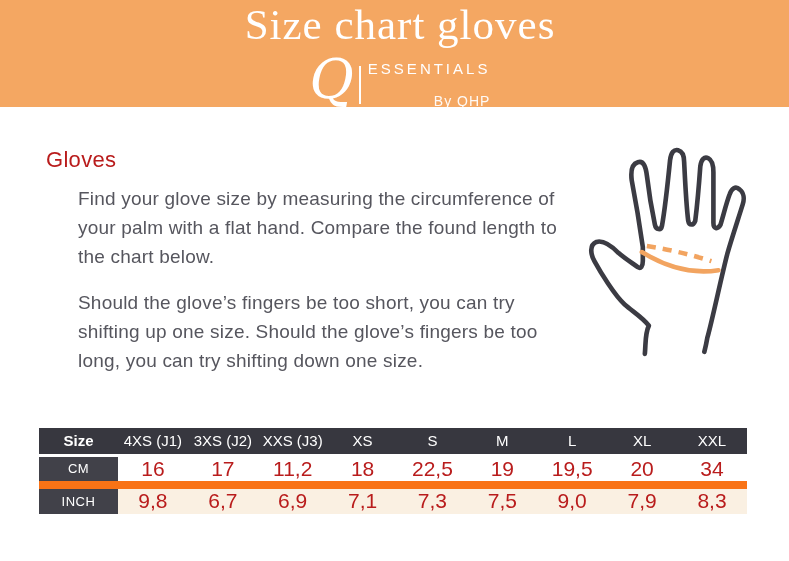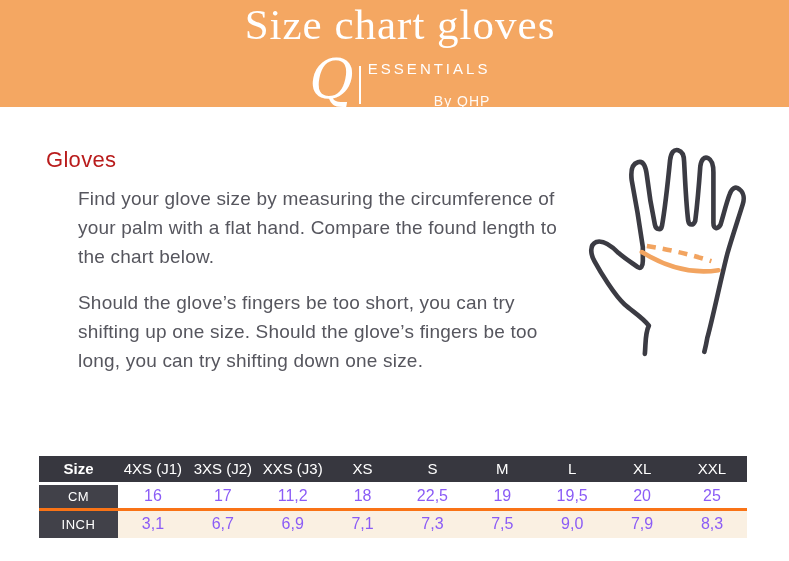--- a/index.html
+++ b/index.html
@@ -77,21 +77,20 @@
   
   .hand-wrap { position: absolute; left: 558px; top: 128px; width: 212px; height: 242px; }
 
   
   .size-table {
     position: absolute; left: 39px; top: 428px;
     width: 708px;
     border-collapse: collapse;
     table-layout: fixed;
     text-align: center;
-    margin-top: 28px;
   }
   .size-table col.c-label { width: 79px; }
   .size-table th, .size-table td {
     padding: 0;
     text-align: center;
     vertical-align: middle;
   }
   .size-table thead th {
     background: #37373F;
     color: #ffffff;
@@ -101,27 +100,27 @@
     border-bottom: 3px solid #ffffff;
   }
   .size-table thead th.lbl { font-weight: 700; }
   .size-table td.lbl {
     background: #414149;
     color: #ffffff;
     font-size: 13px;
     font-weight: 400;
     letter-spacing: 0.5px;
   }
-  .row-cm td { height: 26px; border-bottom: 3px solid #f97316; }
+  .row-cm td { height: 26px; border-bottom: 8px solid #f97316; }
   .row-cm td.val { background: #ffffff; }
   .row-inch td { height: 29px; }
   .row-inch td.val { background: #FAF0E2; }
   .size-table td.val {
-    color: #8b5cf6;
-    font-size: 16px;
+    color: #b91c1c;
+    font-size: 21px;
   }
 </style>
 </head>
 <body>
 
 <header class="banner">
   <h1 class="banner-title">Size chart gloves</h1>
   <div class="logo">
     <span class="logo-q">Q</span>
     <span class="logo-bar"></span>
@@ -204,25 +203,25 @@
     <tr class="row-cm">
       <td class="lbl">CM</td>
       <td class="val">16</td>
       <td class="val">17</td>
       <td class="val">11,2</td>
       <td class="val">18</td>
       <td class="val">22,5</td>
       <td class="val">19</td>
       <td class="val">19,5</td>
       <td class="val">20</td>
-      <td class="val">25</td>
+      <td class="val">34</td>
     </tr>
     <tr class="row-inch">
       <td class="lbl">INCH</td>
-      <td class="val">3,1</td>
+      <td class="val">9,8</td>
       <td class="val">6,7</td>
       <td class="val">6,9</td>
       <td class="val">7,1</td>
       <td class="val">7,3</td>
       <td class="val">7,5</td>
       <td class="val">9,0</td>
       <td class="val">7,9</td>
       <td class="val">8,3</td>
     </tr>
   </tbody>

